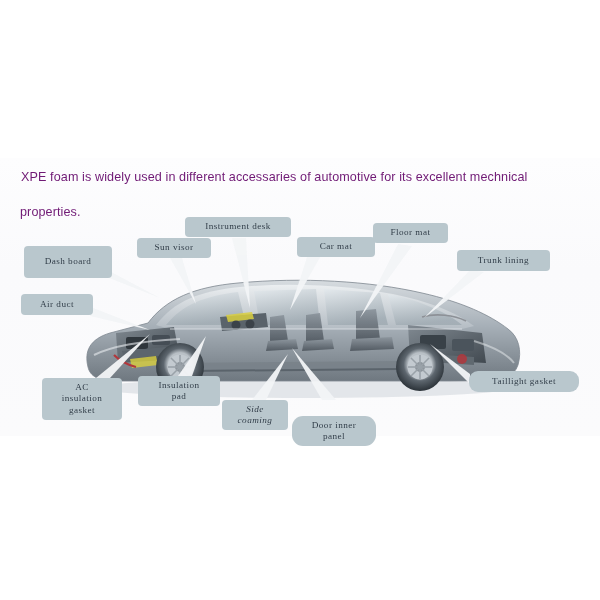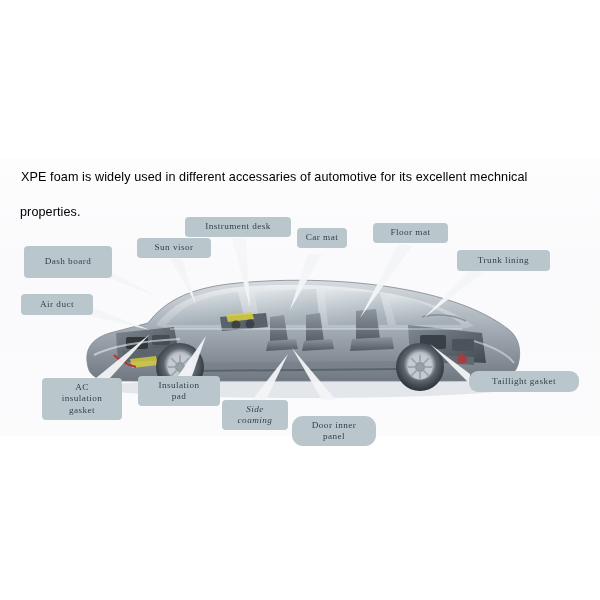--- a/index.html
+++ b/index.html
@@ -7,21 +7,21 @@
   body{width:600px;height:600px;overflow:hidden;font-family:"Liberation Sans",sans-serif;}
 
   #canvas{position:relative;width:600px;height:600px;background:#ffffff;}
 
   
   #band{position:absolute;left:0;top:158px;width:600px;height:278px;
         background:linear-gradient(180deg,#fdfdfe 0%,#fafafc 40%,#fbfbfc 100%);}
 
   
   #heading{position:absolute;left:0;top:160px;width:600px;height:62px;
-           color:#000000;font-size:12.6px;line-height:35px;letter-spacing:0.1px;}
+           color:#701a75;font-size:12.6px;line-height:35px;letter-spacing:0.1px;}
   #heading .ln{display:block;padding-left:21px;white-space:nowrap;}
   #heading .ln2{padding-left:20px;}
 
   
   #art{position:absolute;left:70px;top:255px;width:460px;height:150px;}
   #art svg{display:block;width:100%;height:100%;}
 
   
   .cal{position:absolute;background:#b9c7cd;border-radius:4px;
        color:#2d3a46;font-family:"Liberation Serif",serif;
@@ -193,21 +193,21 @@
   </div>
 
   <div class="cal" style="left:137px;top:238px;width:74px;height:20px;">
     <span class="txt">Sun  visor</span>
   </div>
 
   <div class="cal" style="left:185px;top:217px;width:106px;height:20px;">
     <span class="txt">Instrument  desk</span>
   </div>
 
-  <div class="cal" style="left:297px;top:228px;width:50px;height:20px;justify-content:center;">
+  <div class="cal" style="left:297px;top:237px;width:78px;height:20px;justify-content:center;">
     <span class="txt">Car mat</span>
   </div>
 
   <div class="cal" style="left:373px;top:223px;width:75px;height:20px;">
     <span class="txt">Floor mat</span>
   </div>
 
   <div class="cal" style="left:457px;top:250px;width:93px;height:21px;">
     <span class="txt">Trunk lining</span>
   </div>

